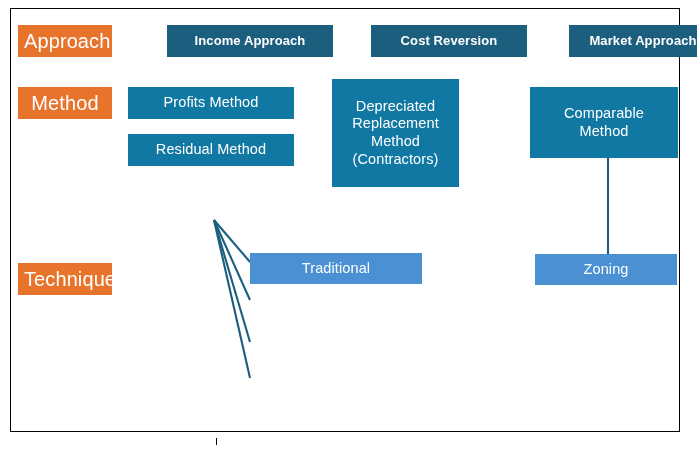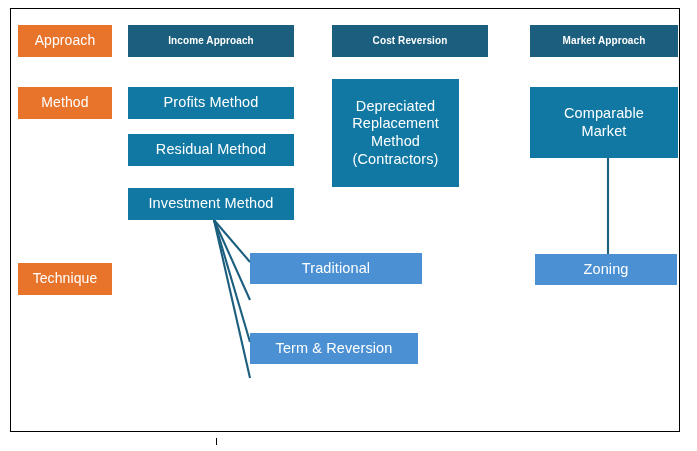--- a/index.html
+++ b/index.html
@@ -51,26 +51,27 @@
     align-items: center;
     justify-content: center;
     text-align: center;
     color: #ffffff;
     line-height: 1.22;
     padding: 2px 6px;
     letter-spacing: 0.1px;
   }
   .lbl {
     background: #E8742C;
-    font-size: 14px;
+    font-size: 20px;
   }
   .approach {
     background: #1B5E7E;
-    font-size: 10px;
+    font-size: 13px;
     font-weight: 600;
+    margin-left: 39px;
   }
   .method {
     background: #1178A3;
     font-size: 14.5px;
   }
   .technique {
     background: #4A90D2;
     font-size: 14.5px;
   }
   .node span { display: block; width: 100%; white-space: pre-line; }
@@ -112,39 +113,33 @@
   <div class="node approach" style="left:530px; top:25px; width:148px; height:32px;">
     <span>Market Approach</span>
   </div>
 
   <div class="node method" style="left:128px; top:87px; width:166px; height:32px;">
     <span>Profits Method</span>
   </div>
   <div class="node method" style="left:128px; top:134px; width:166px; height:32px;">
     <span>Residual Method</span>
   </div>
-  <div class="node method" style="left:128px; top:188px; width:166px; height:32px;">
-    <span>Investment Method</span>
-  </div>
 
   <div class="node method" style="left:332px; top:79px; width:127px; height:108px;">
     <span>Depreciated
 Replacement
 Method
 (Contractors)</span>
   </div>
 
   <div class="node method" style="left:530px; top:87px; width:148px; height:71px;">
     <span>Comparable
-Market</span>
+Method</span>
   </div>
 
   <div class="node technique" style="left:250px; top:253px; width:172px; height:31px;">
     <span>Traditional</span>
-  </div>
-  <div class="node technique" style="left:250px; top:333px; width:168px; height:31px;">
-    <span>Term &amp; Reversion</span>
   </div>
   <div class="node technique" style="left:535px; top:254px; width:142px; height:31px;justify-content:flex-end;">
     <span>Zoning</span>
   </div>
 
 </div>
 
 </body></html>

